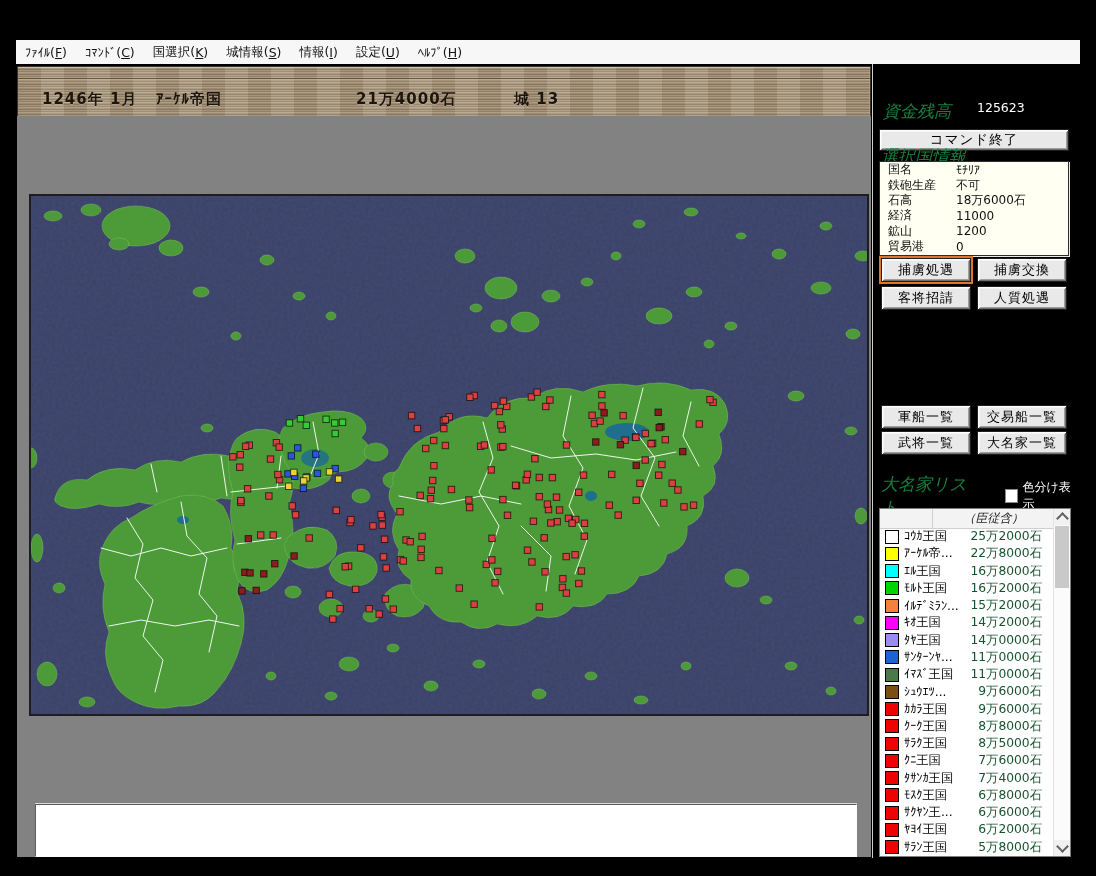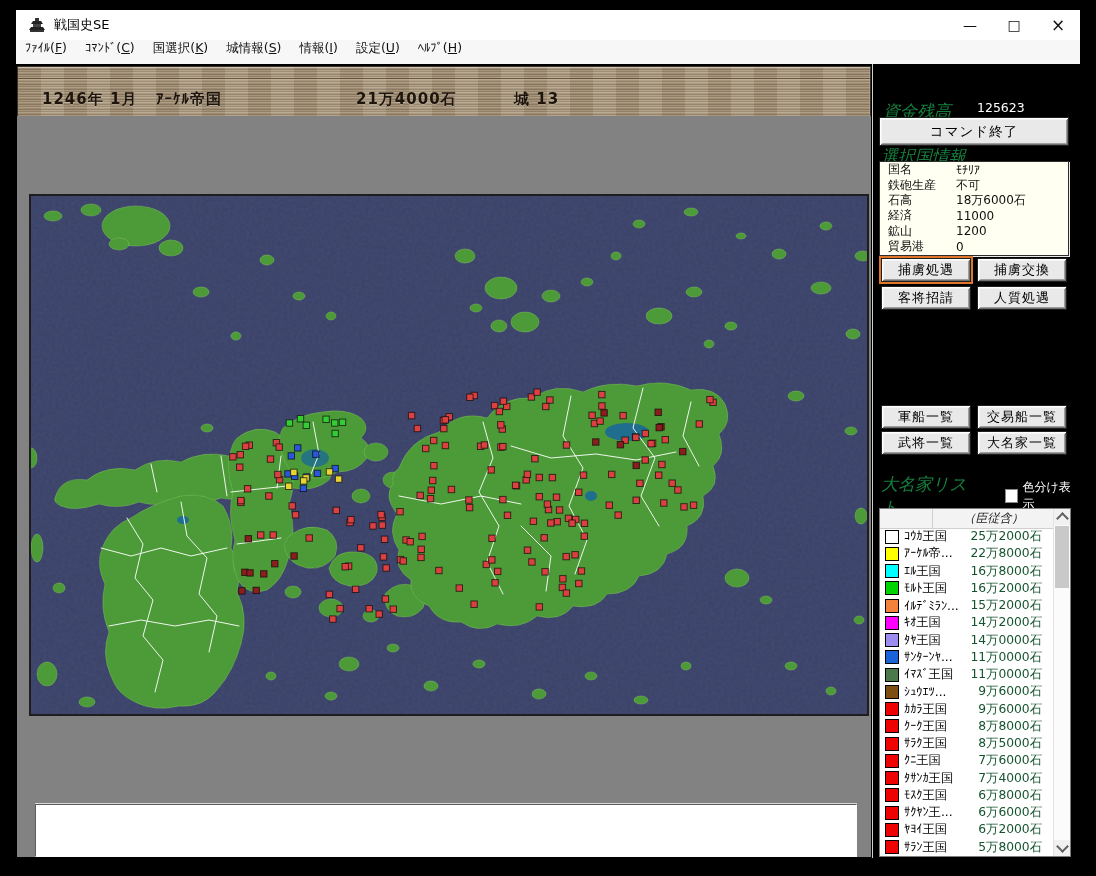--- a/index.html
+++ b/index.html
@@ -9,21 +9,21 @@
 
   
   #titlebar{position:absolute;left:0;top:0;width:100%;height:30px;background:#ffffff;display:flex;align-items:center;}
   #titlebar .ttl{font-size:13px;color:#000;margin-left:8px;}
   #app-icon{width:18px;height:16px;margin-left:12px;}
   #wincontrols{position:absolute;right:0;top:0;height:30px;display:flex;}
   .wbtn{width:44px;height:30px;display:flex;align-items:center;justify-content:center;font-size:14px;color:#111;}
 
   
   #menubar{position:absolute;left:0;top:30px;width:100%;height:24px;background:#f7f7f7;display:flex;align-items:center;}
-  .mitem{padding:0 9px;font-size:12.5px;color:#111;height:100%;display:flex;}
+  .mitem{padding:0 9px;font-size:12.5px;color:#111;height:100%;display:flex;align-items:center;}
   .mitem .u{text-decoration:underline;}
 
   
   #client{position:absolute;left:0;top:54px;width:100%;bottom:0;background:#000;}
   #leftpane{position:absolute;left:0;top:0;width:856px;height:100%;background:#000;}
 
   #toolbar{position:absolute;left:1px;top:2px;width:852px;height:50px;border:1px solid #3a3228;
     background:
       repeating-linear-gradient(90deg, rgba(60,40,20,.07) 0 23px, rgba(255,255,255,.07) 23px 46px),
       repeating-linear-gradient(180deg,#b7a68c 0 1px,#a3927a 1px 2px,#8e7d64 2px 3px,#ad9c82 3px 4px,#97866c 4px 5px);
@@ -50,21 +50,21 @@
       repeating-linear-gradient(180deg,#b8c4ba 0 1px,#5e6e62 1px 2px,#93a396 2px 3px,#4e5e52 3px 4px);
     display:flex;align-items:center;justify-content:center;}
   #phase-header span{font-size:15px;font-weight:700;color:#fff;letter-spacing:3px;
     text-shadow:-1px -1px 0 #000,1px -1px 0 #000,-1px 1px 0 #000,1px 1px 0 #000;}
   .sd-label{color:#15803d;font-size:17px;font-style:italic;}
   #funds-row{position:absolute;left:10px;top:36px;width:186px;display:flex;}
   #funds-value{color:#fff;font-size:12.5px;margin-left:26px;}
   .btn{background:#e9e9e9;border:1px solid #1f1f1f;color:#000;font-size:13px;font-family:inherit;
     box-shadow:inset 1px 1px 0 #ffffff,inset -1px -1px 0 #6e6e6e,inset 2px 2px 0 #f4f4f4,inset -2px -2px 0 #9e9e9e;
     display:flex;align-items:center;justify-content:center;padding:0;position:absolute;letter-spacing:1px;}
-  #cmd-end{left:6px;top:53px;width:190px;height:29px;font-size:13.5px;}
+  #cmd-end{left:6px;top:65px;width:190px;height:22px;font-size:13.5px;}
   #sel-label{position:absolute;left:8px;top:81px;}
   #sel-panel{position:absolute;left:6px;top:97px;width:188px;height:93px;background:#fffff2;
     border:1px solid #2d2d2d;box-shadow:1px 1px 0 #e9e9e9;}
   .sp-row{display:flex;height:15.4px;align-items:center;gap:8px;}
   .sp-label{font-size:12px;color:#111;margin-left:8px;width:56px;}
   .sp-value{font-size:12px;color:#111;margin-left:4px;}
   .col1{left:8px;width:90px;height:24px;} .col2{left:104px;width:90px;height:24px;}
   .arow1{top:194px;} .arow2{top:222px;}
   .lrow1{top:341px;} .lrow2{top:367px;}
   .focusring{outline:2px solid #e0762a;outline-offset:0px;}
@@ -87,35 +87,20 @@
   #sb-up{top:0;} #sb-down{bottom:0;}
   #sb-thumb{position:absolute;left:1px;top:17px;width:14px;height:62px;background:#c9c9c9;}
   .chev-up{width:7px;height:7px;border-left:2px solid #5f5f5f;border-top:2px solid #5f5f5f;transform:rotate(45deg);margin-top:3px;}
   .chev-down{width:7px;height:7px;border-left:2px solid #5f5f5f;border-top:2px solid #5f5f5f;transform:rotate(225deg);margin-bottom:3px;}
 </style>
 </head>
 <body>
 
 <div id="window">
 
-  <div id="titlebar">
-    <svg id="app-icon" viewBox="0 0 18 16">
-      <rect x="7" y="1" width="4" height="3" fill="#333"></rect>
-      <path d="M5 4 L13 4 L15 7 L3 7 Z" fill="#222"></path>
-      <rect x="5" y="7" width="8" height="3" fill="#444"></rect>
-      <path d="M3 10 L15 10 L17 13 L1 13 Z" fill="#222"></path>
-      <rect x="2" y="13" width="14" height="2" fill="#333"></rect>
-    </svg>
-    <span class="ttl">戦国史SE</span>
-    <div id="wincontrols">
-      <span class="wbtn">—</span>
-      <span class="wbtn">□</span>
-      <span class="wbtn" style="font-size:17px;">×</span>
-    </div>
-  </div>
 
   <div id="menubar">
     <span class="mitem">
         <span>ﾌｧｲﾙ(</span>
         <span class="u">F</span>
         <span>)</span>
       </span>
     <span class="mitem">
         <span>ｺﾏﾝﾄﾞ(</span>
         <span class="u">C</span>

